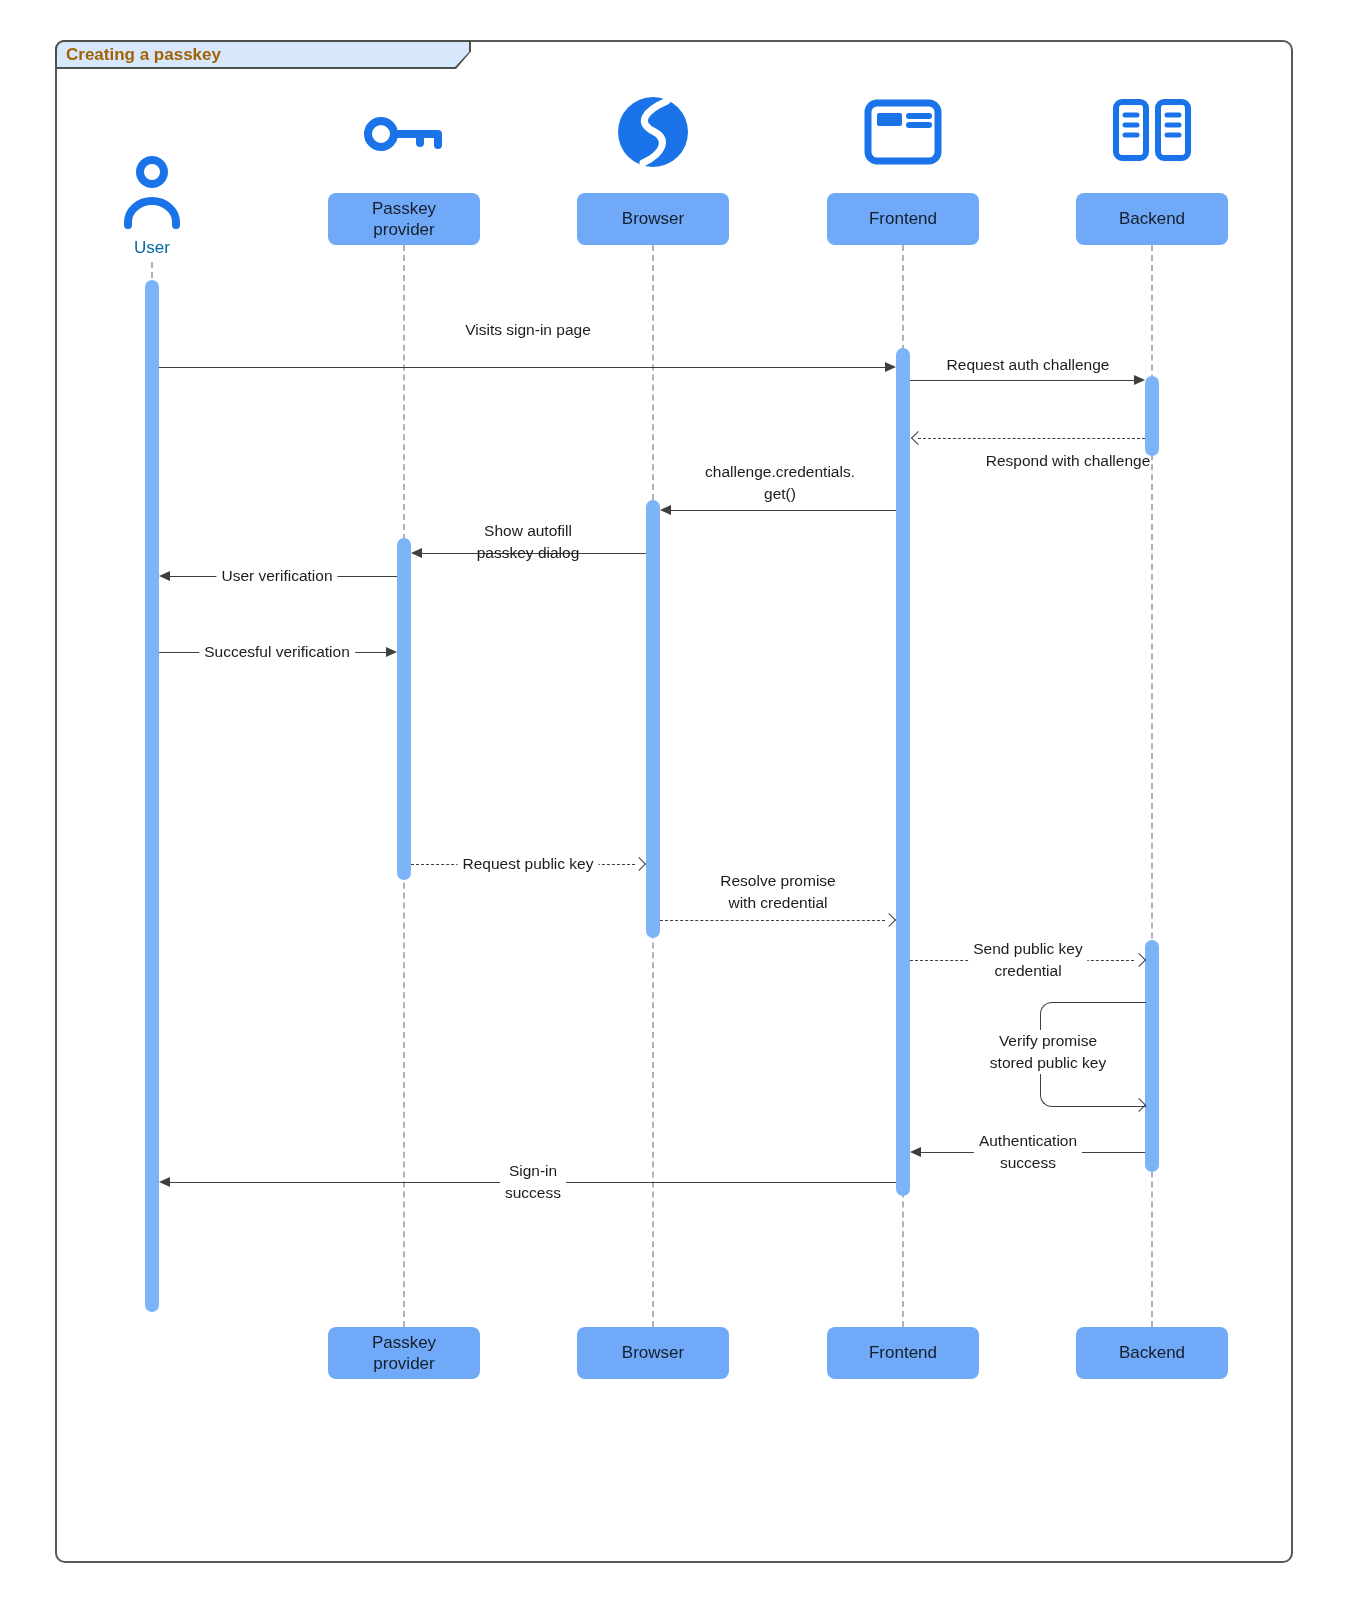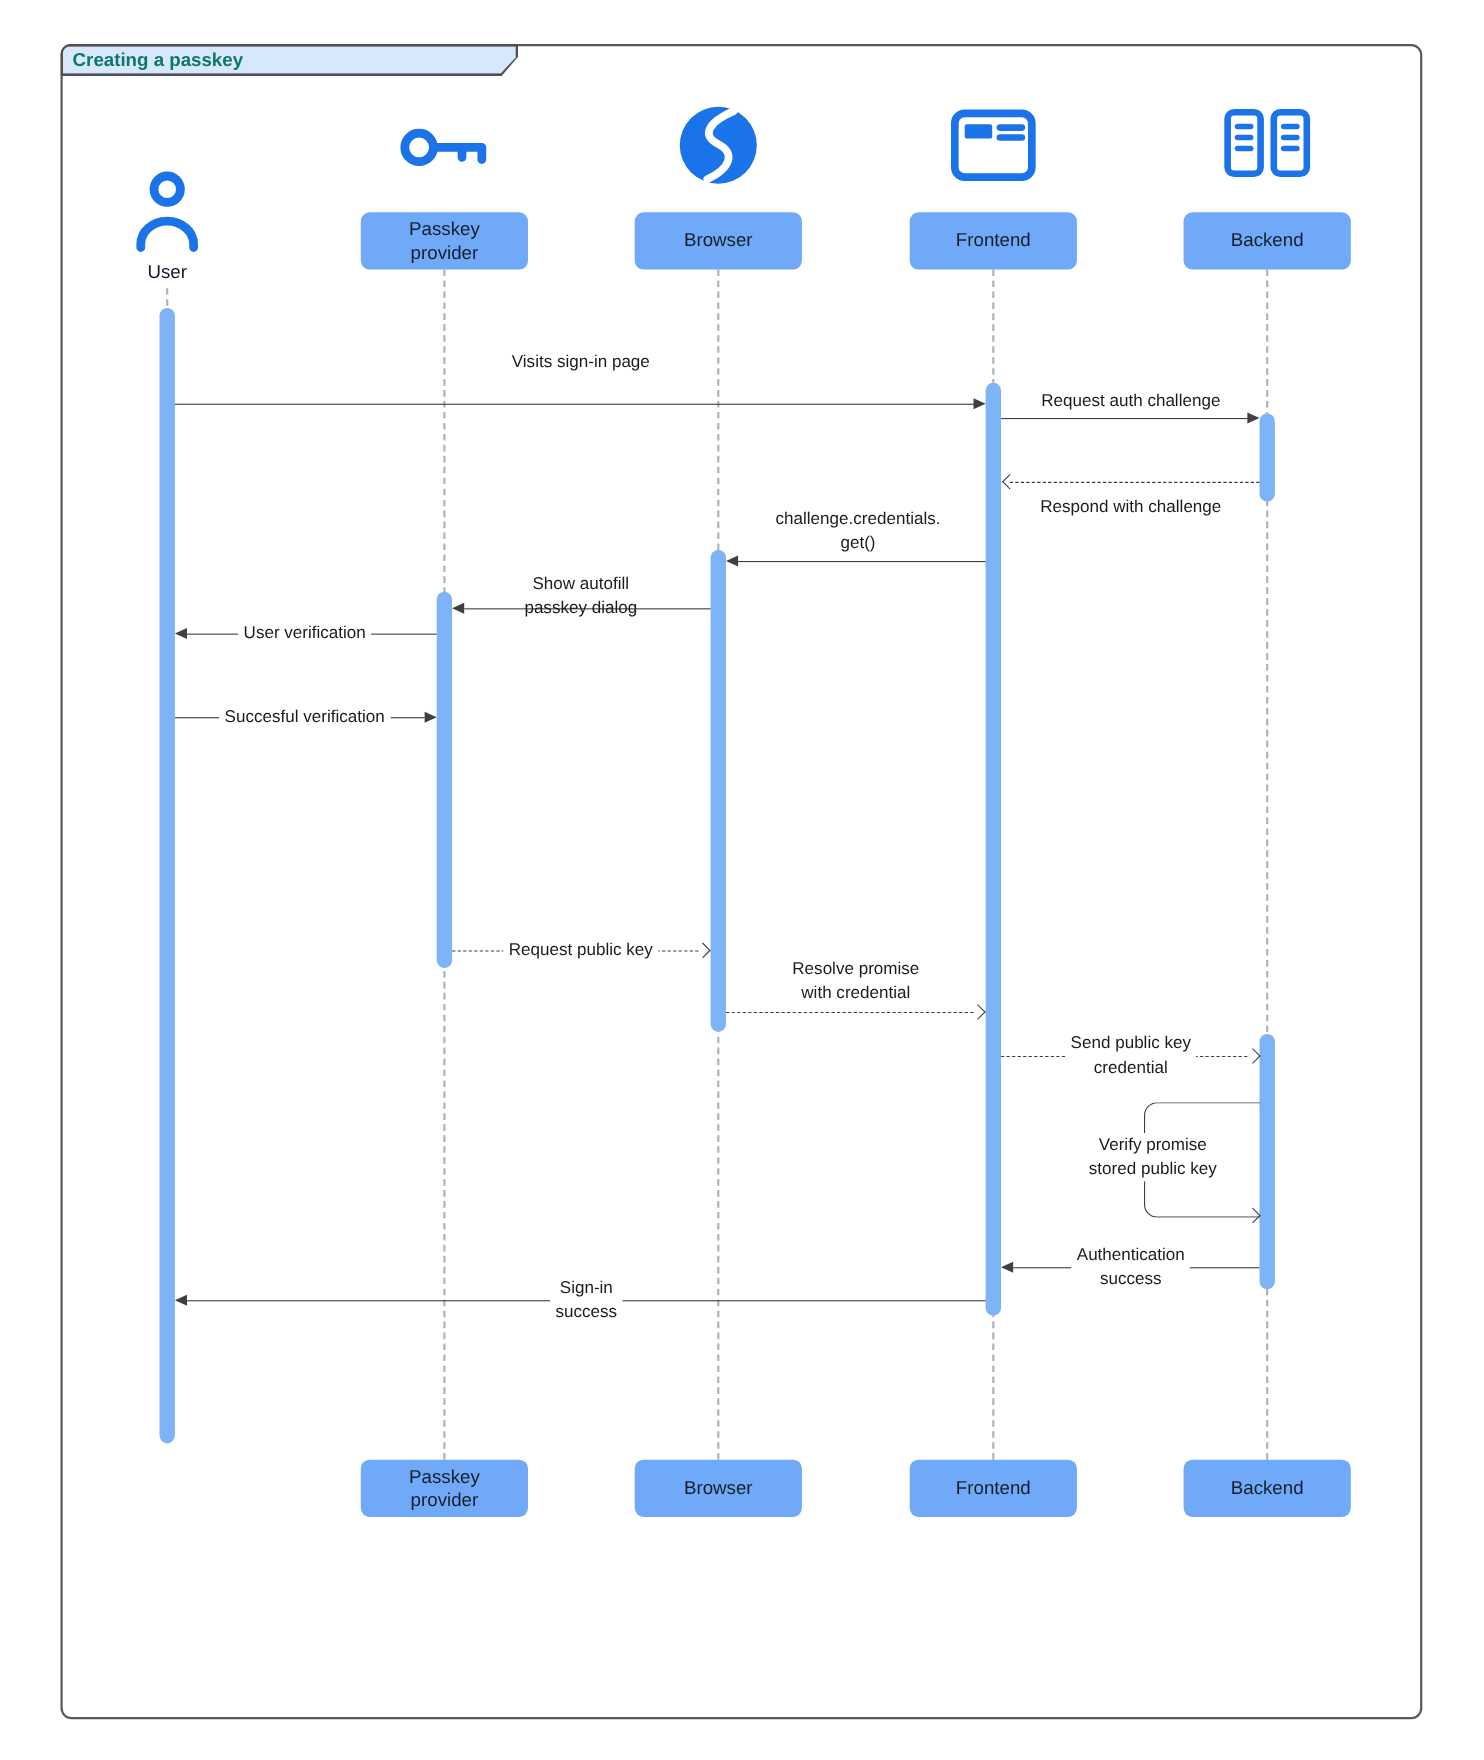--- a/index.html
+++ b/index.html
@@ -2,37 +2,37 @@
 <html><head>
 <meta charset="utf-8">
 <style>
   html,body{margin:0;padding:0;background:#fff;font-family:"Liberation Sans",sans-serif;}
   .canvas{position:relative;width:1349px;height:1600px;background:#ffffff;overflow:hidden;}
   .frame{position:absolute;left:55px;top:40px;width:1238px;height:1523px;border:2px solid #595959;border-radius:10px;box-sizing:border-box;}
   .tab{position:absolute;left:55px;top:40px;width:416px;height:29px;background:#4f4f4f;
        clip-path:polygon(0 0,100% 0,100% 40%,calc(100% - 15px) 100%,0 100%);border-top-left-radius:9px;z-index:6;}
   .tab-inner{position:absolute;left:2px;top:2px;width:412px;height:25px;background:#d8e8fc;
        clip-path:polygon(0 0,100% 0,100% 40%,calc(100% - 14px) 100%,0 100%);border-top-left-radius:7px;
-       display:flex;align-items:center;padding-left:9px;box-sizing:border-box;font-weight:bold;font-size:17px;color:#0f766e;}
+       display:flex;align-items:center;padding-left:9px;box-sizing:border-box;font-weight:bold;font-size:17px;color:#a16207;}
   .box{position:absolute;width:152px;height:52px;background:#6fa9f8;border-radius:8px;
        display:flex;align-items:center;justify-content:center;text-align:center;font-size:17px;color:#141f2b;z-index:3;}
   .box .wrap2{width:92px;line-height:21px;}
-  .plain-label{position:absolute;transform:translateX(-50%);font-size:17px;color:#0f172a;z-index:3;}
+  .plain-label{position:absolute;transform:translateX(-50%);font-size:17px;color:#0369a1;z-index:3;}
   .lifeline{position:absolute;width:0;border-left:2px dashed #adb3b9;z-index:1;}
   .bar{position:absolute;width:14px;background:#7db4f8;border-radius:7px;z-index:2;}
   .line{position:absolute;height:0;z-index:3;}
   .solid{border-top:1.6px solid #3f3f3f;}
   .dashed{border-top:1.6px dashed #3f3f3f;}
   .arr-right{position:absolute;width:0;height:0;border-top:5px solid transparent;border-bottom:5px solid transparent;border-left:11px solid #3f3f3f;z-index:3;}
   .arr-left{position:absolute;width:0;height:0;border-top:5px solid transparent;border-bottom:5px solid transparent;border-right:11px solid #3f3f3f;z-index:3;}
   .oarr-right{position:absolute;width:9px;height:9px;border-top:1.7px solid #3f3f3f;border-right:1.7px solid #3f3f3f;transform:rotate(45deg);z-index:3;}
   .oarr-left{position:absolute;width:9px;height:9px;border-bottom:1.7px solid #3f3f3f;border-left:1.7px solid #3f3f3f;transform:rotate(45deg);z-index:3;}
   .msg-label{position:absolute;z-index:4;font-size:15.5px;color:#1c1c1c;text-align:center;white-space:nowrap;line-height:22px;}
   .above{transform:translate(-50%,-100%);}
-  .below{transform:translateX(-50%);}
+  .below{transform:translateX(-50%);margin-left:40px;}
   .centered{transform:translate(-50%,-50%);background:#ffffff;padding:0 5px;}
   .loop{position:absolute;width:105px;height:103px;border:1.6px solid #3f3f3f;border-right:none;
         border-top-left-radius:12px;border-bottom-left-radius:12px;z-index:3;}
   svg.icon{position:absolute;z-index:3;}
 </style>
 </head>
 <body>
 
 <div class="canvas">
 

